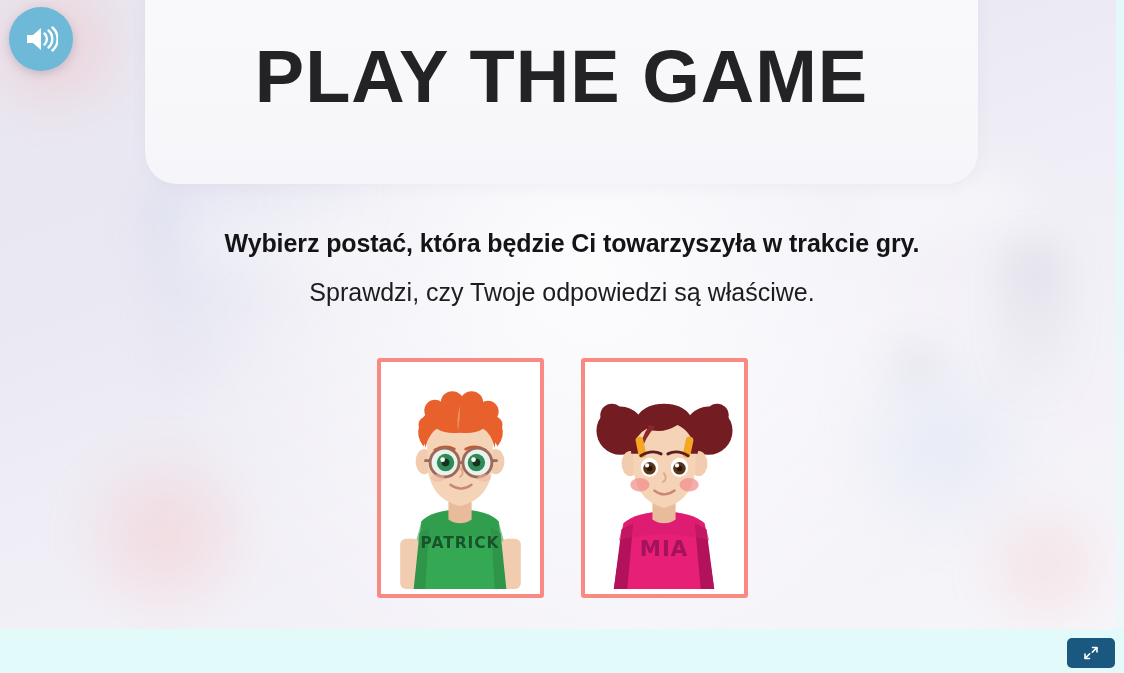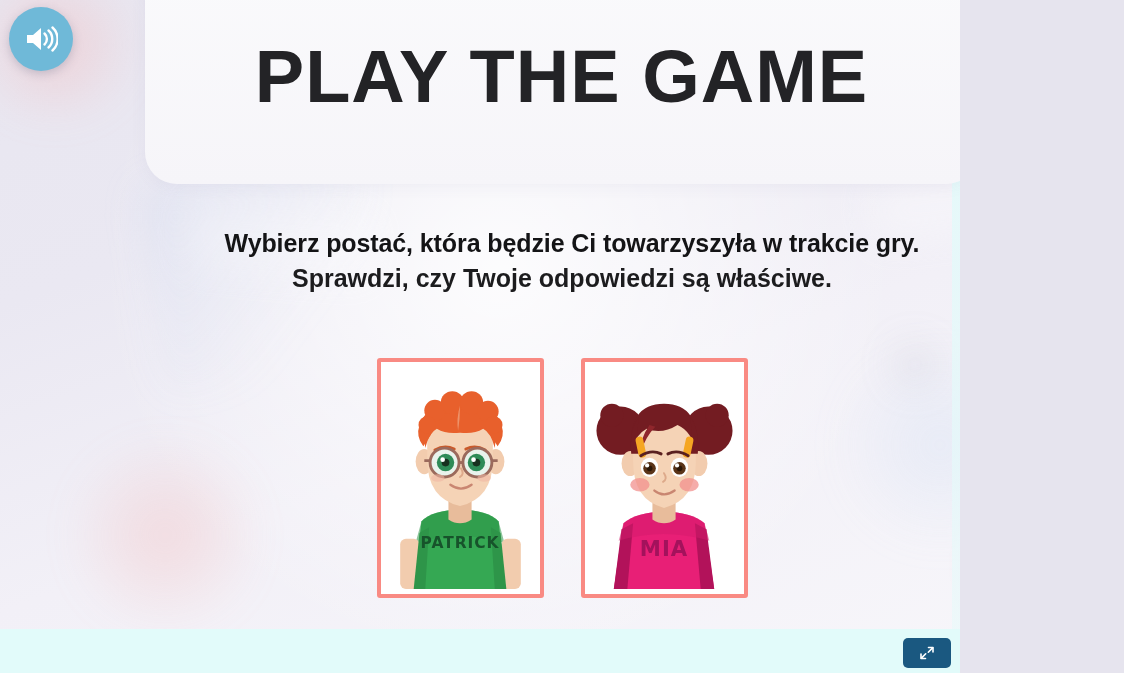--- a/index.html
+++ b/index.html
@@ -6,21 +6,21 @@
   html, body { width:1124px; height:673px; overflow:hidden; }
   body {
     font-family: "Liberation Sans", sans-serif;
     background:#E6E4EE;
     position:relative;
   }
 
   
   #stage {
     position:absolute; inset:0;
-    width:960px; height:673px;
+    width:1124px; height:673px;
     background:
       radial-gradient(circle at 52% 40%, rgba(255,255,255,0.85) 0%, rgba(255,255,255,0.35) 38%, rgba(255,255,255,0) 62%),
       linear-gradient(160deg, #E8E6F0 0%, #EAE8F2 30%, #F2F0F7 60%, #F7F6FA 100%);
     overflow:hidden;
   }
   .bg-blob { position:absolute; filter:blur(18px); opacity:.55; pointer-events:none; }
   .blob-pink-tl { left:-40px; top:-30px; width:190px; height:150px; border-radius:50%;
       background:radial-gradient(circle, rgba(244,178,178,.75) 0%, rgba(244,178,178,0) 70%); }
   .blob-pink-bl { left:70px; top:420px; width:190px; height:230px; border-radius:46%;
       background:radial-gradient(circle, rgba(243,170,168,.55) 0%, rgba(243,170,168,0) 68%); }
@@ -65,21 +65,21 @@
     color:#232326; line-height:1; white-space:nowrap;
     font-family:"Liberation Sans", sans-serif;
   }
 
   
   #instructions { position:absolute; left:0; top:228px; width:1124px; text-align:center; z-index:12; }
   #instruction-primary {
     font-size:25px; font-weight:700; color:#141416; letter-spacing:-.1px; line-height:1.25;margin-left:20px;
   }
   #instruction-secondary {
-    margin-top:4px; font-size:25px; font-weight:700; color:#1C1C1E; line-height:1.25;
+    margin-top:18px; font-size:25px; font-weight:400; color:#1C1C1E; line-height:1.25;
   }
 
   
   #character-row {
     position:absolute; left:0; top:358px; width:1124px;
     display:flex; justify-content:center; gap:37px; z-index:12;
   }
   .char-card {
     width:167px; height:240px; background:#ffffff;
     border:4px solid #F98A83; border-radius:3px;

